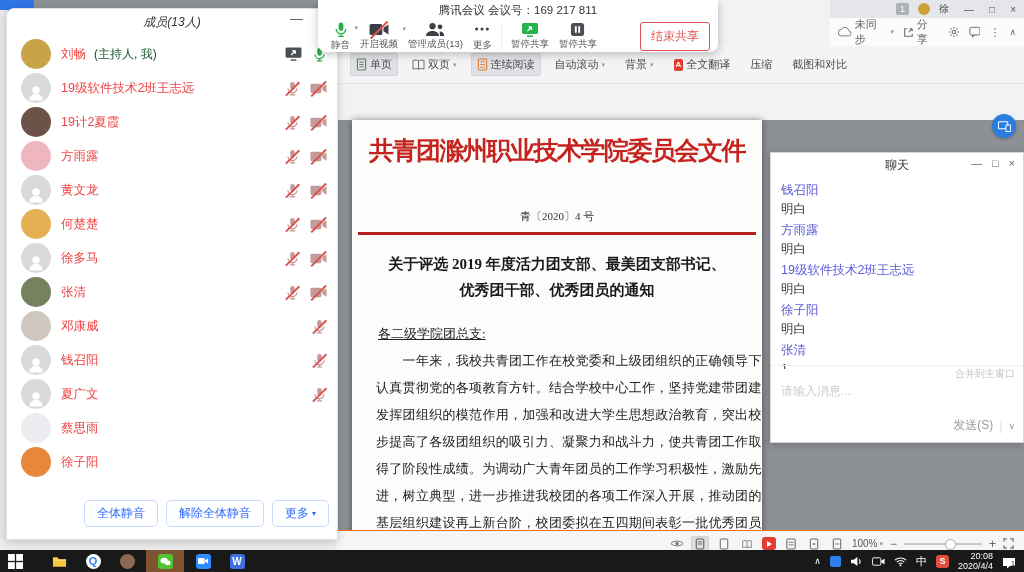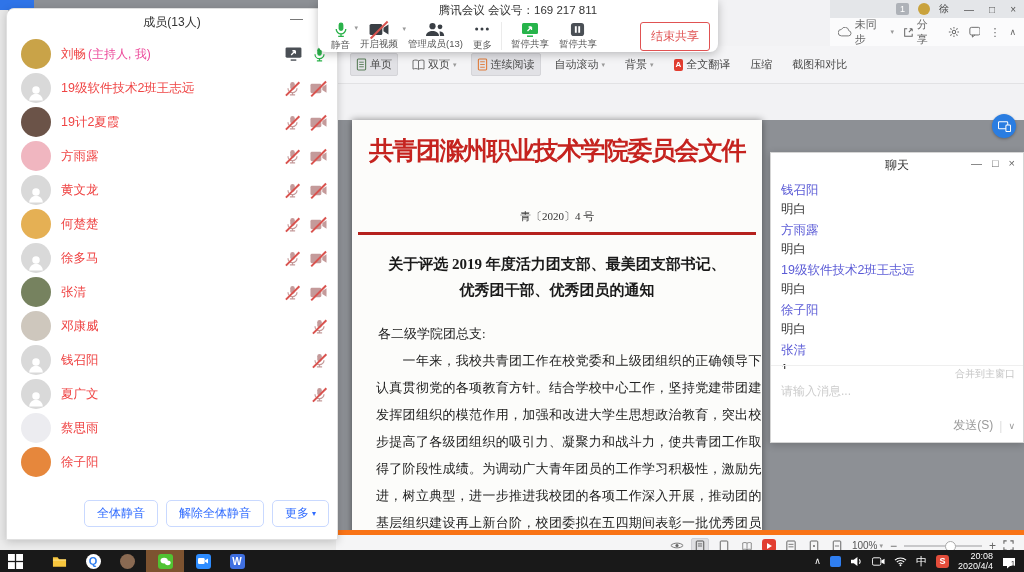--- a/index.html
+++ b/index.html
@@ -32,46 +32,46 @@
   .red-a{background:#e23d30;color:#fff;font-size:8px;line-height:10px;padding:1px 2px;border-radius:2px;font-weight:bold;}
   .r-caret{font-size:7px;color:#999;}
 
   .viewport{position:absolute;left:0;top:84px;width:688px;height:446px;background:#8d9095;margin-top:36px;}
   .page{position:absolute;left:16px;top:0;width:410px;height:446px;background:#fcfcfa;box-shadow:0 0 7px rgba(0,0,0,.45);overflow:hidden;
         font-family:"Liberation Serif","DejaVu Serif",serif;}
   .doc-org{margin-top:14px;text-align:center;color:#c5231f;font-weight:bold;font-size:25px;letter-spacing:-1.5px;white-space:nowrap;}
   .doc-num{margin-top:42px;text-align:center;font-size:11px;color:#333;}
   .doc-rule{margin:8px 6px 0;height:3px;background:#b5211d;}
   .doc-title{margin-top:16px;text-align:center;font-weight:bold;font-size:15px;line-height:26px;color:#1a1a1a;}
-  .doc-salutation{margin:22px 26px 0;font-size:13px;color:#222;}
+  .doc-salutation{margin:22px 26px 0;font-size:13px;color:#222;text-decoration:underline;}
   .doc-body{margin:4px 24px 0;}
   .doc-body .doc-line{font-size:13px;line-height:27px;color:#222;white-space:nowrap;letter-spacing:.3px;}
   .float-btn{position:absolute;right:8px;top:-6px;width:24px;height:24px;border-radius:50%;background:#2a7de1;display:flex;align-items:center;justify-content:center;box-shadow:0 1px 3px rgba(0,0,0,.3);z-index:3;}
   .float-btn .icon{width:13px;height:11px;}
 
-  .statusbar{position:absolute;left:0;top:530px;width:688px;height:26px;background:#f5f5f6;border-top:5px solid #f97316;display:flex;align-items:center;justify-content:flex-end;gap:7px;padding:0 10px;box-sizing:border-box;font-size:10px;color:#555;z-index:4;}
+  .statusbar{position:absolute;left:0;top:530px;width:688px;height:26px;background:#f5f5f6;border-top:1px solid #f97316;display:flex;align-items:center;justify-content:flex-end;gap:7px;padding:0 10px;box-sizing:border-box;font-size:10px;color:#555;z-index:4;}
   .sb-box{display:flex;align-items:center;justify-content:center;width:16px;height:14px;border-radius:2px;}
   .sb-box.active{background:#dfdfe2;border:1px solid #cfcfd4;}
   .sb-box .icon{width:10px;height:12px;}
   .play-btn{width:14px;height:13px;background:#e23d30;border-radius:3px;display:flex;align-items:center;justify-content:center;}
   .play-btn::after{content:"";border-left:5px solid #fff;border-top:3px solid transparent;border-bottom:3px solid transparent;margin-left:1px;}
   .sl-track{width:78px;height:2px;background:#c8c8ca;position:relative;}
   .sl-thumb{position:absolute;left:52%;top:-4px;width:9px;height:9px;border:1px solid #aaa;border-radius:50%;background:#fff;}
   .sb-zoom{display:flex;align-items:center;gap:2px;}
 
   
   .members{position:absolute;left:6px;top:8px;width:332px;height:532px;background:#fff;border:1px solid #e0e0e0;border-radius:8px 8px 0 0;box-shadow:0 2px 8px rgba(0,0,0,.18);z-index:5;box-sizing:border-box;}
-  .members-header{position:relative;height:26px;display:flex;align-items:center;justify-content:center;font-size:12px;color:#333;}
+  .members-header{position:relative;height:26px;display:flex;align-items:center;justify-content:center;font-size:12px;color:#333;font-style:italic;}
   .members-min{position:absolute;right:34px;top:2px;font-size:13px;color:#666;}
   .member-list{position:absolute;left:0;top:28px;right:0;bottom:60px;overflow:hidden;}
   .member-row{display:flex;align-items:center;height:34px;padding:0 10px 0 14px;}
   .avatar{width:30px;height:30px;border-radius:50%;margin-right:10px;flex:none;display:flex;align-items:flex-end;justify-content:center;overflow:hidden;}
   .avatar svg{width:20px;height:20px;}
   .m-name{font-size:12.5px;color:#ef4444;white-space:nowrap;}
-  .m-suffix{font-size:12px;color:#ec4899;margin-left:2px;white-space:nowrap;}
+  .m-suffix{font-size:12px;color:#14532d;margin-left:8px;white-space:nowrap;}
   .row-icons{margin-left:auto;display:flex;align-items:center;gap:10px;}
   .row-icons .icon{width:15px;height:15px;}
   .members-footer{position:absolute;right:8px;bottom:12px;display:flex;gap:8px;}
   .mf-btn{display:flex;align-items:center;gap:3px;font-size:12px;color:#2f6bff;background:#fff;border:1px solid #c9d9ff;border-radius:5px;padding:4px 12px;white-space:nowrap;}
   .mf-caret{font-size:8px;}
 
   
   .meeting-toolbar{position:absolute;left:318px;top:0;width:400px;height:52px;background:#fff;border-radius:0 0 8px 8px;box-shadow:0 2px 10px rgba(0,0,0,.25);z-index:8;}
   .mt-title{text-align:center;font-size:11.5px;color:#333;padding-top:3px;white-space:nowrap;}
   .mt-row{display:flex;align-items:center;padding:2px 8px 0 8px;height:32px;}

